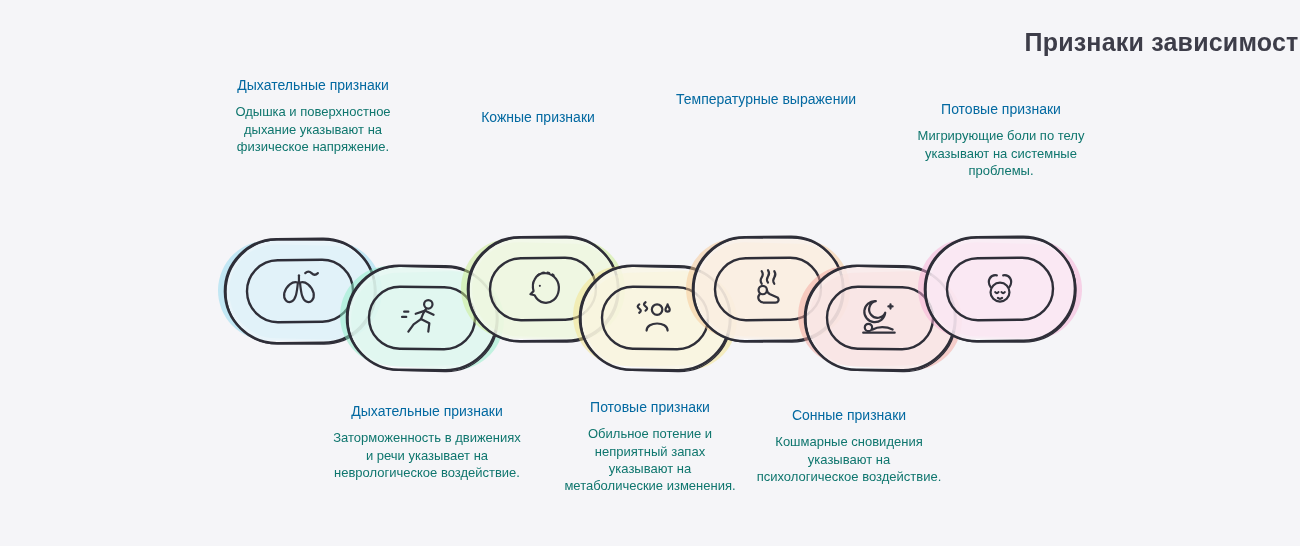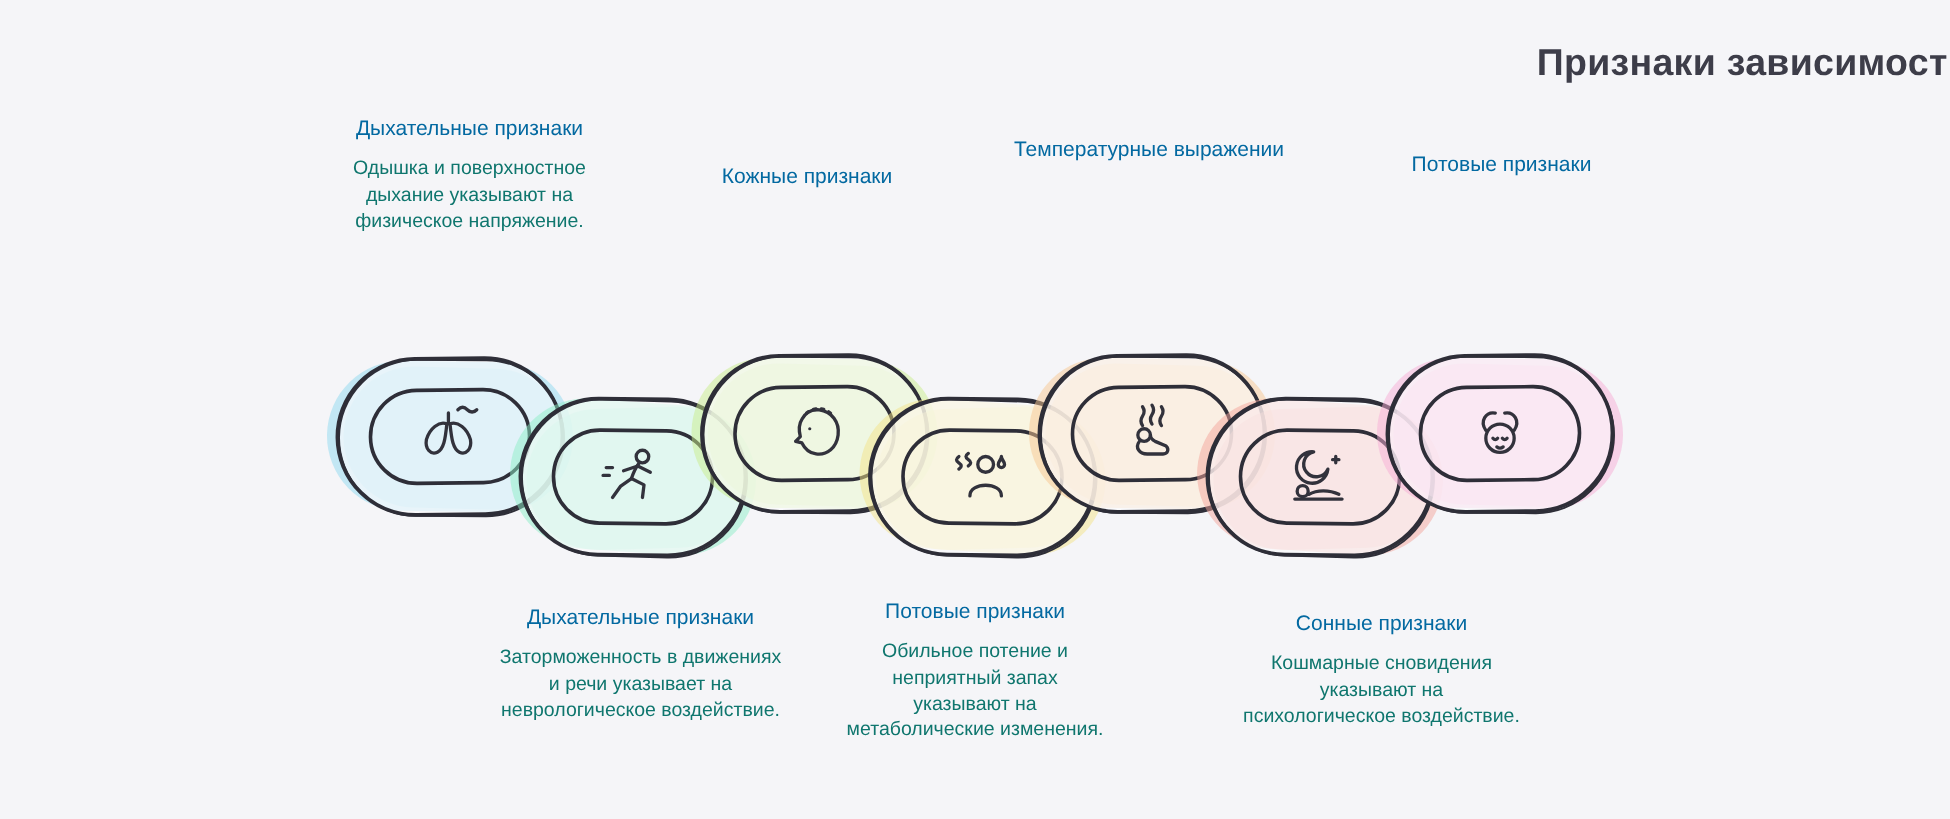--- a/index.html
+++ b/index.html
@@ -154,21 +154,22 @@
 
   <div class="item-label" style="left:562px;top:398px;width:176px">
     <div class="item-heading">Потовые признаки</div>
     <div class="item-desc">Обильное потение и неприятный запах указывают на метаболические изменения.</div>
   </div>
 
   <div class="item-label" style="left:668px;top:90px;width:196px">
     <div class="item-heading">Температурные выражении</div>
   </div>
 
-  <div class="item-label" style="left:828px;top:406px;width:186px">
+  <div class="item-label" style="left:756px;top:406px;width:186px">
     <div class="item-heading">Сонные признаки</div>
     <div class="item-desc">Кошмарные сновидения указывают на психологическое воздействие.</div>
   </div>
 
   <div class="item-label" style="left:908px;top:100px;width:186px">
     <div class="item-heading">Потовые признаки</div>
+    <div class="item-desc">Мигрирующие боли по телу указывают на системные проблемы.</div>
   </div>
 </div>
 
 </body></html>

